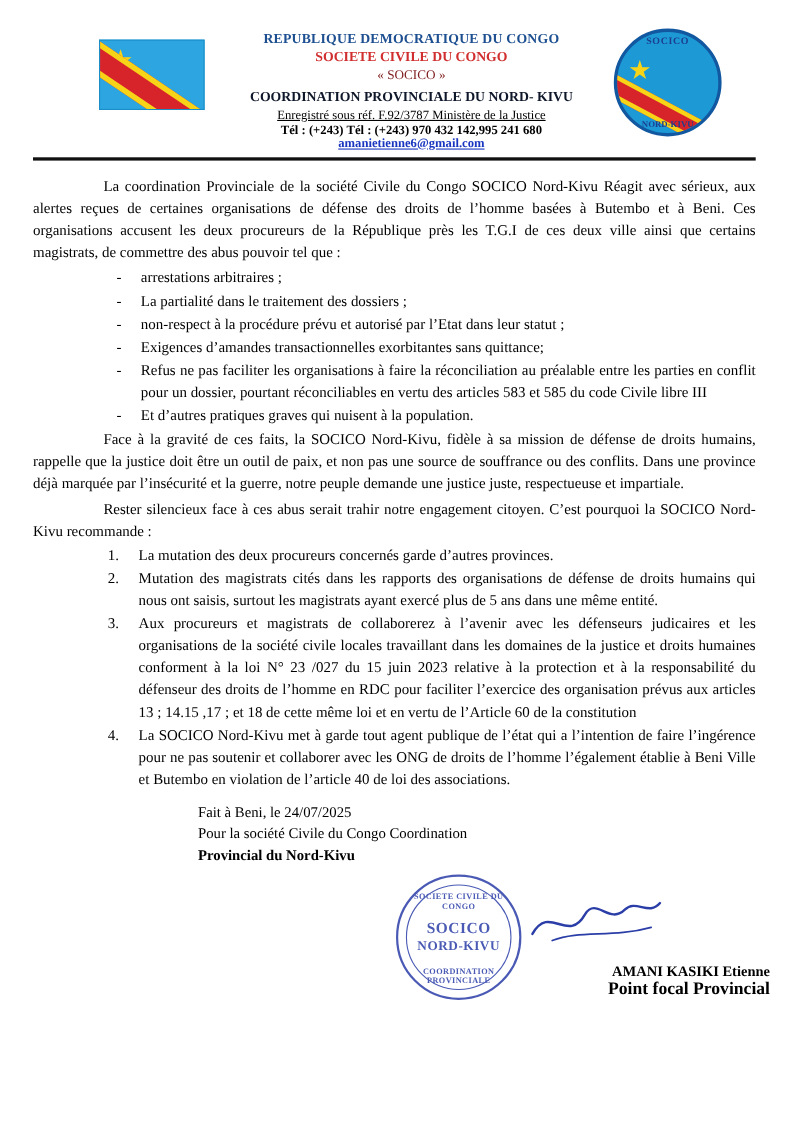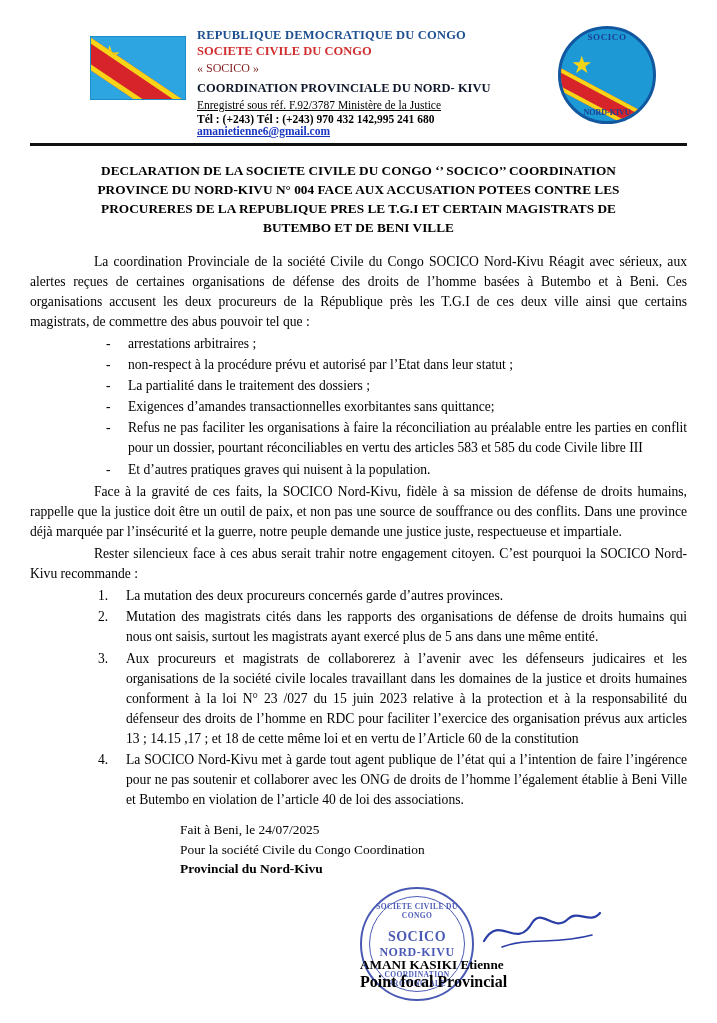--- a/index.html
+++ b/index.html
@@ -67,20 +67,21 @@
   }
   .flag .star:before {
     content: "\2605";
     position: absolute;
     left: 0;
     top: 0;
   }
 
   .header-center {
     flex: 1 1 auto;
+    text-align: center;
     padding: 4px 6px 0 11px;
   }
   .header-center .l1 {
     color: #1d4f91;
     font-weight: bold;
     font-size: 12.5px;
     letter-spacing: .2px;
   }
   .header-center .l2 {
     color: #d12f2f;
@@ -309,23 +310,23 @@
     position: absolute;
     left: 452px;
     top: 26px;
     width: 120px;
     height: 48px;
     color: #2b3ea8;
   }
   .signer {
     position: absolute;
     left: 330px;
-    top: 76px;
+    top: 86px;
     width: 340px;
-    text-align: left;
+    text-align: right;
     font-size: 13.2px;
     font-weight: bold;
   }
   .signer .role {
     font-weight: bold;
     font-size: 16px;
   }
 </style>
 </head>
 <body>
@@ -358,30 +359,29 @@
         <div class="logo-top">SOCICO</div>
         <div class="logo-star">★</div>
         <div class="logo-stripe"></div>
         <div class="logo-bottom">NORD-KIVU</div>
       </div>
     </div>
   </div>
 
   <hr class="rule">
 
-  <div class="doc-title">DECLARATION DE LA  SOCIETE CIVILE DU CONGO ‘’ SOCICO’’ COORDINATION PROVINCE DU NORD-KIVU N° 004 FACE AUX ACCUSATION POTEES CONTRE LES PROCURERES DE LA REPUBLIQUE PRES LE T.G.I ET CERTAIN MAGISTRATS DE BUTEMBO ET DE BENI VILLE</div>
 
   <div class="body-text">
 
     <p>La coordination Provinciale de la société Civile du Congo SOCICO Nord-Kivu Réagit avec sérieux,  aux alertes reçues de certaines organisations de défense des droits de l’homme basées à Butembo et à Beni. Ces organisations accusent les deux procureurs de la République près les T.G.I de ces deux ville ainsi que certains magistrats, de commettre des abus pouvoir tel que :</p>
 
     <ul class="dash-list">
       <li>arrestations arbitraires ;</li>
+      <li>La partialité dans le traitement des dossiers ;</li>
       <li>non-respect à la procédure prévu et autorisé par l’Etat dans leur statut ;</li>
-      <li>La partialité dans le traitement des dossiers ;</li>
       <li>Exigences d’amandes transactionnelles exorbitantes sans quittance;</li>
       <li>Refus ne pas faciliter les organisations à faire la réconciliation au préalable entre les parties en conflit pour un dossier, pourtant réconciliables en vertu des articles 583 et 585 du code Civile libre III</li>
       <li>Et d’autres pratiques graves qui nuisent à la population.</li>
     </ul>
 
     <p>Face à la gravité de ces faits, la SOCICO Nord-Kivu, fidèle à sa mission de défense de droits humains, rappelle que la justice doit être un outil de paix, et non pas  une source de souffrance ou des conflits. Dans une province déjà marquée par l’insécurité et la guerre, notre peuple demande une justice juste, respectueuse et impartiale.</p>
     <p>Rester silencieux face à ces abus serait trahir notre engagement citoyen. C’est pourquoi la SOCICO Nord-Kivu recommande :</p>
 
     <ol class="num-list">
       <li>La mutation des deux procureurs concernés garde d’autres provinces.</li>

